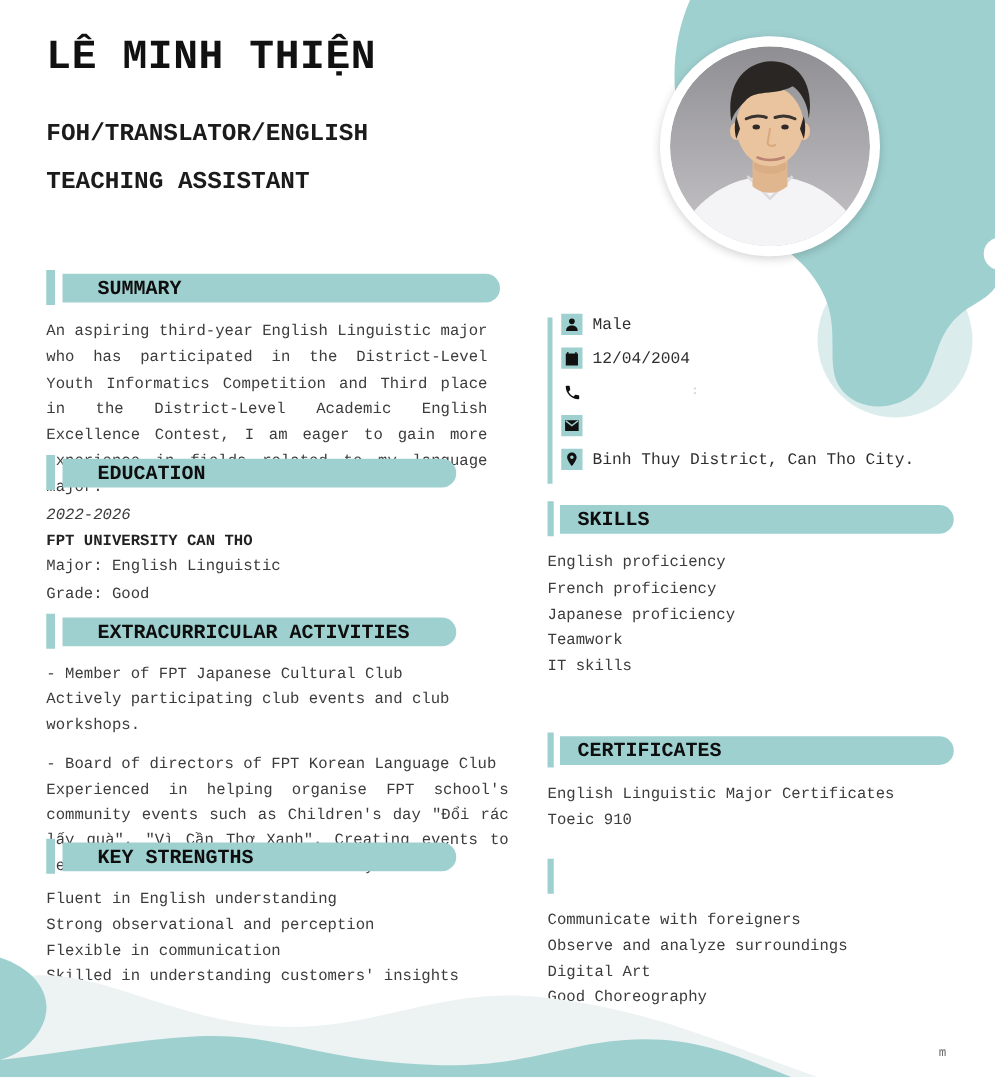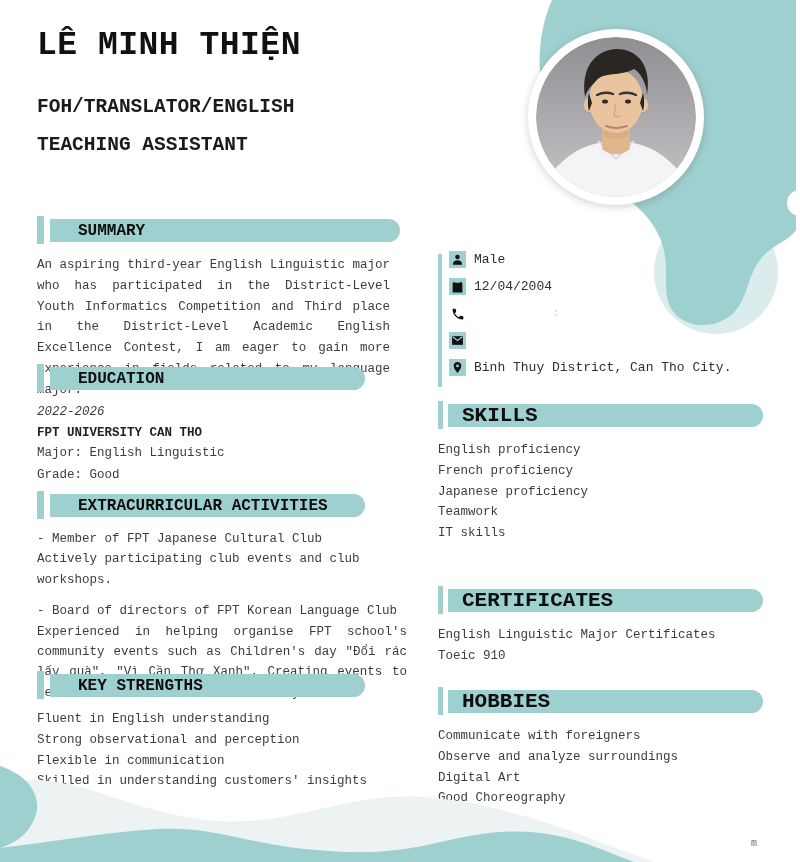--- a/index.html
+++ b/index.html
@@ -21,21 +21,21 @@
   .name { position:absolute; left:37px; top:27px; font-size:33px; font-weight:bold; color:var(--ink); letter-spacing:.5px; }
   .jobtitle { position:absolute; left:37px; top:88px; font-size:19.5px; font-weight:bold; color:#1b1b1b; line-height:38px; }
 
   
   .sec { position:absolute; }
   .sec-head { position:relative; height:30px; }
   .accent-bar { position:absolute; left:0; top:0; width:7px; height:28px; background:var(--accent); }
   .pill { position:absolute; left:13px; top:3px; height:23px; border-radius:0 13px 13px 0; background:var(--accent);
           display:flex; align-items:center; padding-left:28px; font-weight:bold; color:#0e0e0e; }
   .pill-l { font-size:16px; }
-  .pill-r { left:10px; font-size:21px; padding-left:14px; }
+  .pill-r { left:10px; font-size:16px; padding-left:14px; }
   .w-350 { width:350px; } .w-315 { width:315px; }
 
   .body-text { font-size:12.5px; line-height:20.8px; color:var(--body); }
   .just { text-align:justify; }
   .list .list-item { font-size:12.5px; line-height:20.8px; color:var(--body); }
 
   
   .edu-line { font-size:12.5px; line-height:20.5px; }
   .italic { font-style:italic; }
   .bold { font-weight:bold; color:#222; }
@@ -234,21 +234,20 @@
     </div>
     <div class="list" style="margin-top:9px;">
         <div class="list-item">English Linguistic Major Certificates</div>
         <div class="list-item">Toeic 910</div>
       </div>
   </div>
 
   <div class="sec" style="left:438px; top:687px; width:325px;">
     <div class="sec-head">
       <div class="accent-bar" style="width:5px;"></div>
-      <div class="pill pill-r w-315">HOBBIES</div>
     </div>
     <div class="list" style="margin-top:9px;">
         <div class="list-item">Communicate with foreigners</div>
         <div class="list-item">Observe and analyze surroundings</div>
         <div class="list-item">Digital Art</div>
         <div class="list-item">Good Choreography</div>
       </div>
   </div>
 
   <svg class="wave-bl" viewBox="0 0 660 110" aria-hidden="true">

